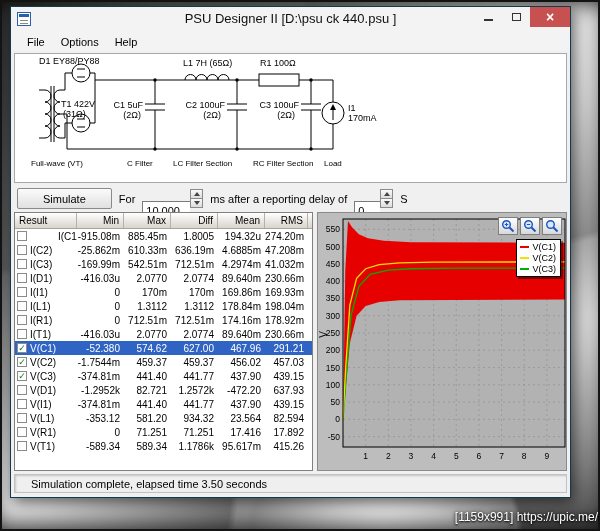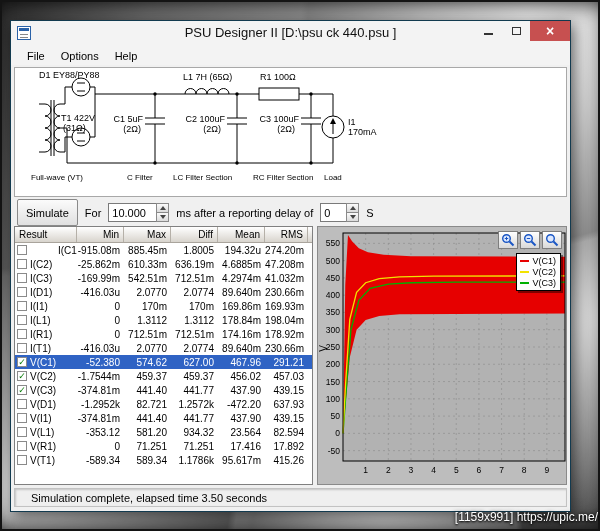--- a/index.html
+++ b/index.html
@@ -12,21 +12,21 @@
       radial-gradient(circle at 88% 4%, #f4f4f4 0%, #cccccc 14%, #8f8f8f 30%, rgba(0,0,0,0) 31%),
       radial-gradient(circle at 64% 102%, #ffffff 0%, #d8d8d8 9%, #979797 20%, rgba(0,0,0,0) 21%),
       radial-gradient(circle at 3% 92%, #f0f0f0 0%, #bdbdbd 12%, #787878 28%, rgba(0,0,0,0) 29%),
       radial-gradient(circle at 101% 60%, #e0e0e0 0%, #9a9a9a 16%, rgba(0,0,0,0) 30%),
       linear-gradient(115deg, #2e2e2e 0%, #6f6f6f 18%, #a9a9a9 45%, #8e8e8e 70%, #4a4a4a 100%);
     box-shadow: inset 0 0 0 2px #141414, inset 0 14px 22px -12px rgba(0,0,0,.9), inset 0 -16px 24px -12px rgba(0,0,0,.85);
   }
 
   
   .window {
-    position: absolute; left: 10px; top: 20px; width: 561px; height: 492px;
+    position: absolute; left: 10px; top: 6px; width: 561px; height: 492px;
     background: #f0f0f0; border: 1px solid #123a4f;
     box-shadow: 2px 4px 14px rgba(0,0,0,.6);
   }
   .titlebar { position: relative; height: 25px; background: #f3f3f3; }
   .app-icon {
     position: absolute; left: 6px; top: 5px; width: 14px; height: 14px;
     background: #fff; border: 1px solid #2a62a8; display: inline-block;
   }
   .app-icon::before { content:""; position:absolute; left:1px; right:1px; top:1px; height:3px; background:#2a62a8; }
   .app-icon::after { content:""; position:absolute; left:2px; top:7px; width:8px; height:1px; background:#888; box-shadow:0 3px 0 #888; }
@@ -41,27 +41,27 @@
   .menu-item { padding: 2px 8px; }
 
   
   .schematic { margin: 2px 3px; height: 130px; background: #fff; border: 1px solid #a8a8a8; }
   .schematic svg { display:block; }
   .schematic text { font-family: "Liberation Sans","DejaVu Sans",sans-serif; fill:#000; }
 
   
   .controls { height: 27px; display: flex; align-items: center; padding: 2px 6px; gap: 7px; font-size: 11px; color:#000; }
   .btn {
-    font-family: inherit; font-size: 11px; padding: 2px 8px; height: 27px;
+    font-family: inherit; font-size: 11px; padding: 2px 25px; height: 21px;
     background: linear-gradient(#fbfbfb, #e0e0e0); border: 1px solid #8a8a8a; border-radius: 2px;
   }
   .spin { display: inline-flex; align-items: stretch; height: 19px; }
   .spin input {
     font-family: inherit; font-size: 11px; border: 1px solid #7a7a7a; border-right: none;
-    padding: 0 3px; background: #fff; height: 19px;
+    padding: 0 3px; background: #fff; height: 19px; margin-top: 12px;
   }
   .spin .w-lg { width: 48px; }
   .spin .w-sm { width: 26px; }
   .spin-btns { display: flex; flex-direction: column; width: 13px; }
   .spin-btn {
     flex: 1; display: flex; align-items: center; justify-content: center;
     background: linear-gradient(#fafafa, #dcdcdc); border: 1px solid #8a8a8a;
   }
   .spin-btn + .spin-btn { border-top: none; }
   .tri-up { width:0; height:0; border-left:3px solid transparent; border-right:3px solid transparent; border-bottom:4px solid #444; }

